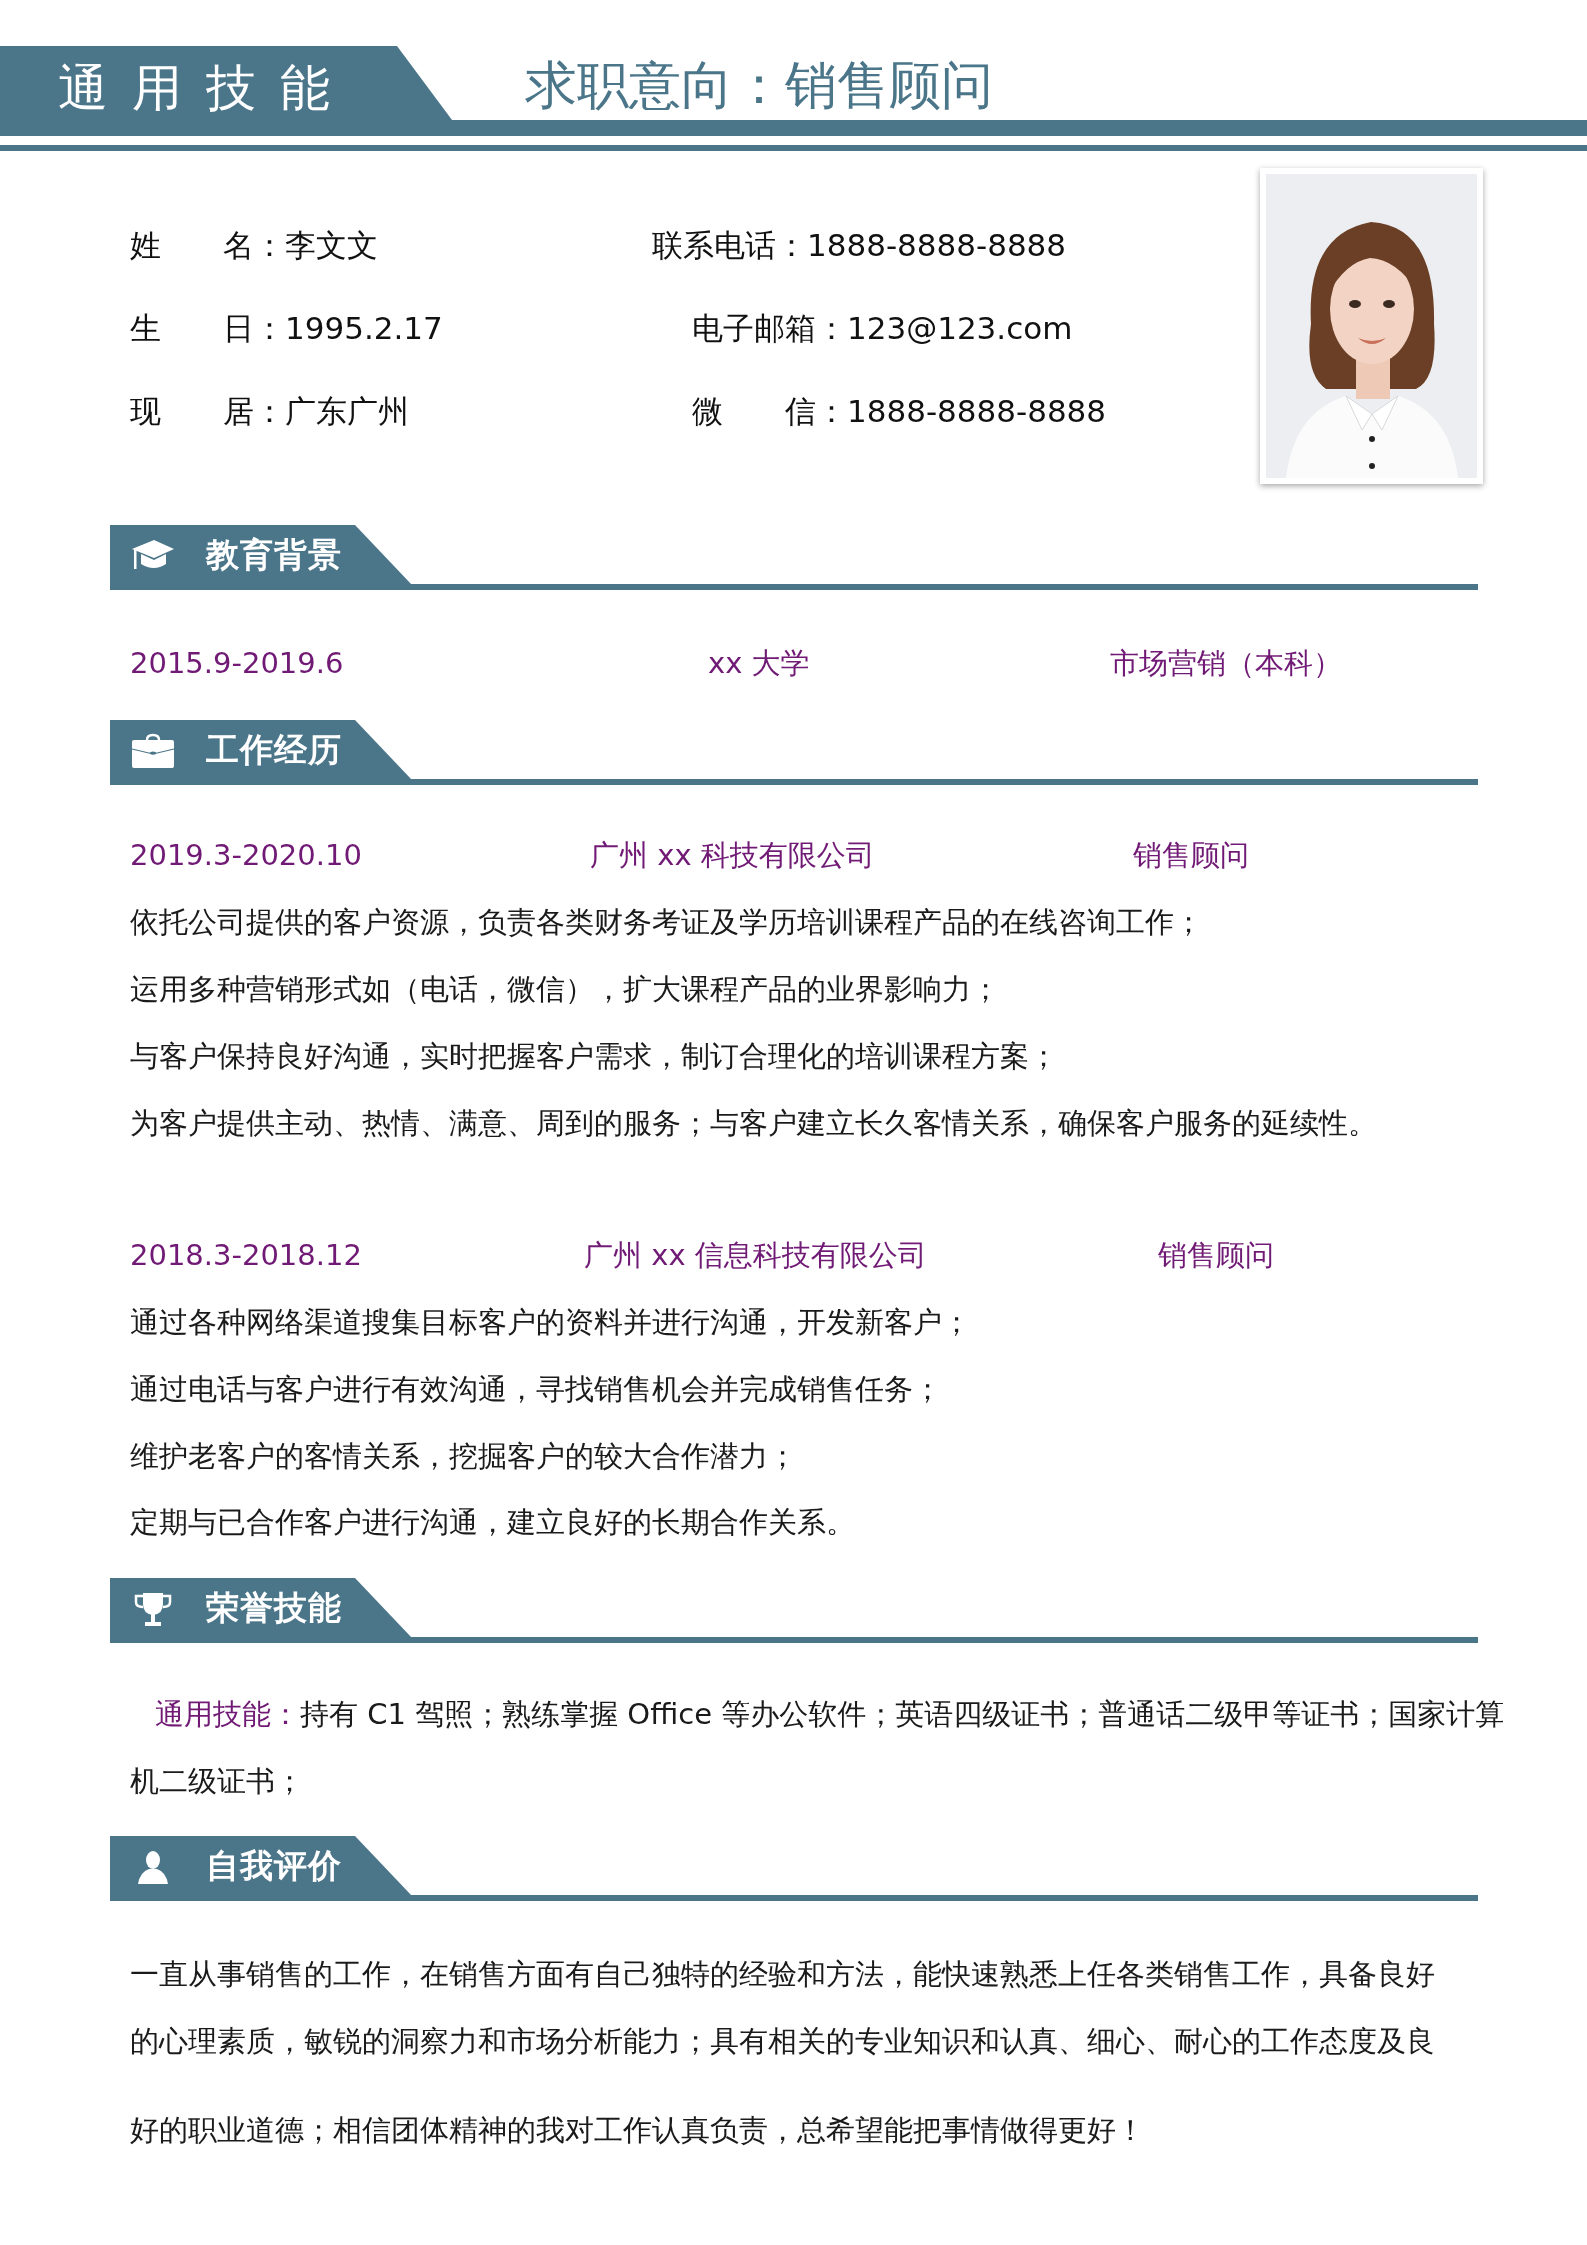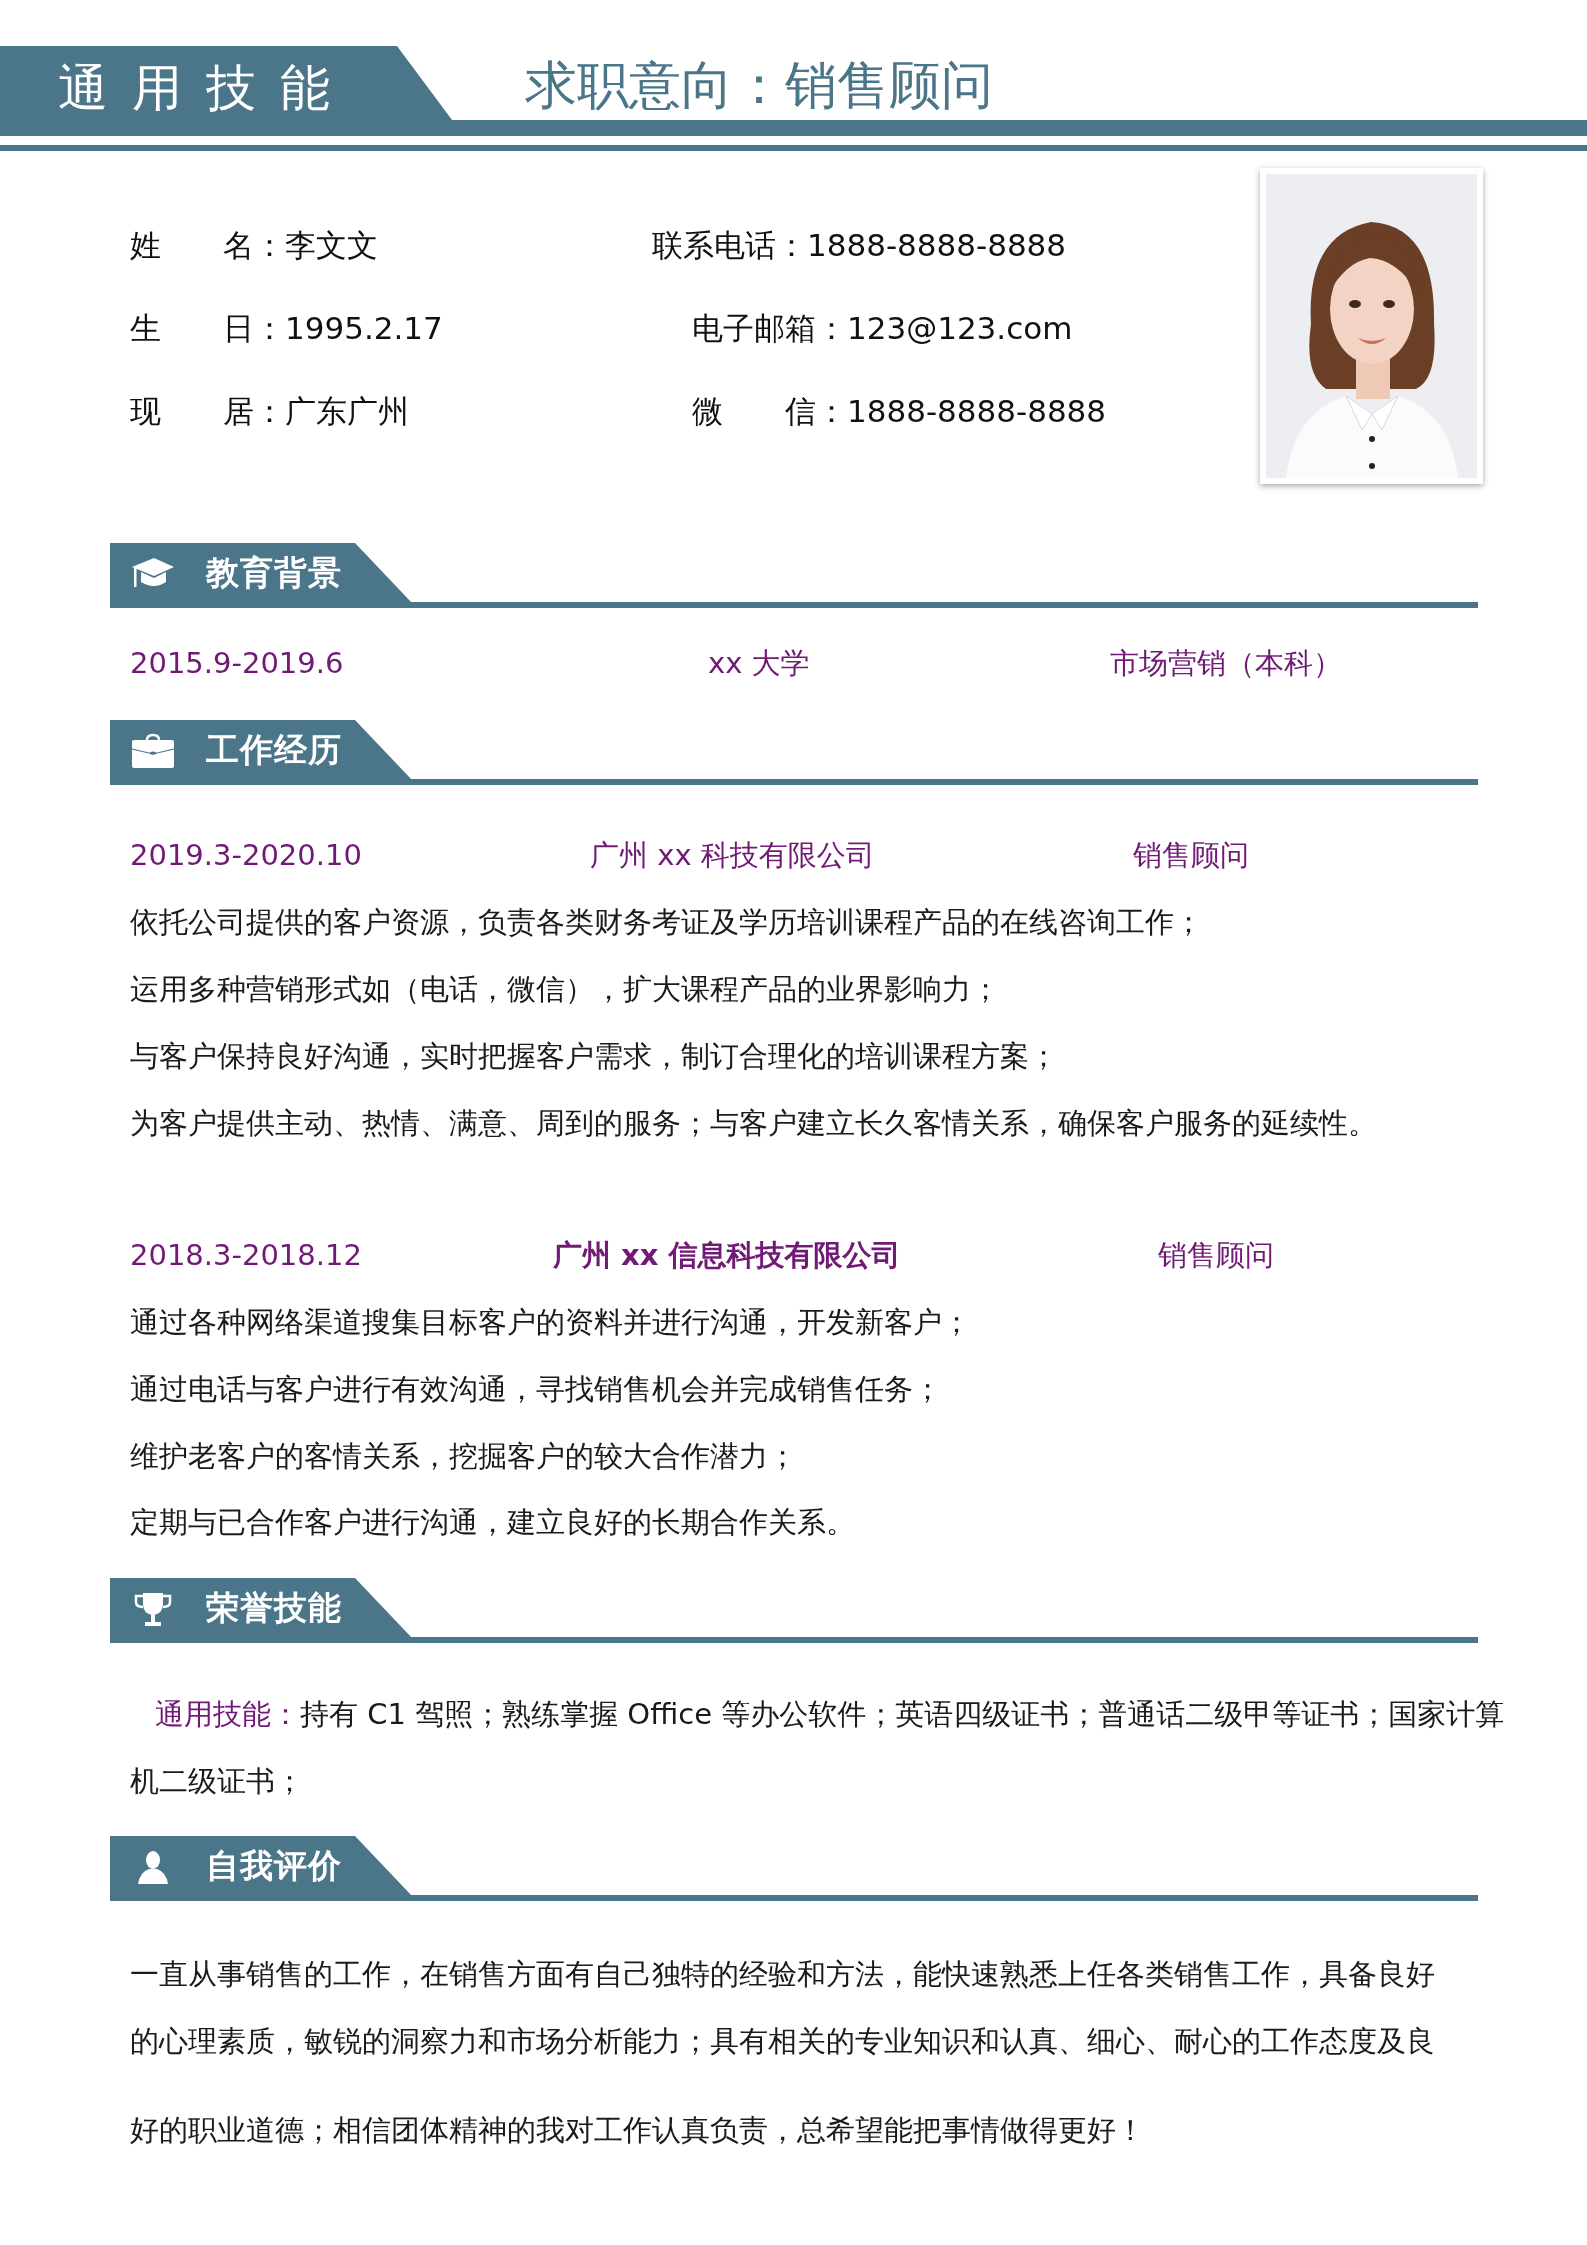--- a/index.html
+++ b/index.html
@@ -70,21 +70,21 @@
 
         <path d="M20 304 Q28 238 80 222 L106 240 L132 222 Q184 238 192 304 Z" fill="#fbfbfb"></path>
         <path d="M80 222 L96 256 L106 240 Z M132 222 L116 256 L106 240 Z" fill="#ffffff" stroke="#d7d9dc" stroke-width="1"></path>
         <circle cx="106" cy="265" r="3" fill="#222"></circle>
         <circle cx="106" cy="292" r="3" fill="#222"></circle>
       </svg>
     </div>
   </div>
 </div>
 
-<div class="sec" style="top:543px;">
+<div class="sec" style="top:525px;">
   <div class="sec-box"></div>
   <div class="sec-line"></div>
   <svg class="sec-icon" viewBox="0 0 46 38">
     <path d="M2 12 L24 3 L44 12 L24 21 Z" fill="#fff"></path>
     <path d="M11 17 L11 27 Q24 35 36 27 L36 17 L24 23 Z" fill="#fff"></path>
     <rect x="4" y="12" width="2.5" height="20" fill="#fff"></rect>
   </svg>
   <div class="sec-title">教育背景</div>
 </div>
 
@@ -111,21 +111,21 @@
   <div class="row accent" style="left:590px; top:835px;">广州 xx 科技有限公司</div>
   <div class="row accent" style="left:1133px; top:835px;">销售顾问</div>
   <div class="para" style="top:902px;">依托公司提供的客户资源，负责各类财务考证及学历培训课程产品的在线咨询工作；</div>
   <div class="para" style="top:969px;">运用多种营销形式如（电话，微信），扩大课程产品的业界影响力；</div>
   <div class="para" style="top:1036px;">与客户保持良好沟通，实时把握客户需求，制订合理化的培训课程方案；</div>
   <div class="para" style="top:1103px;">为客户提供主动、热情、满意、周到的服务；与客户建立长久客情关系，确保客户服务的延续性。</div>
 </div>
 
 <div>
   <div class="row accent" style="left:130px; top:1235px;">2018.3-2018.12</div>
-  <div class="row accent" style="left:553px; top:1235px;font-weight:bold;">广州 xx 信息科技有限公司</div>
+  <div class="row accent" style="left:584px; top:1235px;">广州 xx 信息科技有限公司</div>
   <div class="row accent" style="left:1158px; top:1235px;">销售顾问</div>
   <div class="para" style="top:1302px;">通过各种网络渠道搜集目标客户的资料并进行沟通，开发新客户；</div>
   <div class="para" style="top:1369px;">通过电话与客户进行有效沟通，寻找销售机会并完成销售任务；</div>
   <div class="para" style="top:1436px;">维护老客户的客情关系，挖掘客户的较大合作潜力；</div>
   <div class="para" style="top:1502px;">定期与已合作客户进行沟通，建立良好的长期合作关系。</div>
 </div>
 
 <div class="sec" style="top:1578px;">
   <div class="sec-box"></div>
   <div class="sec-line"></div>

